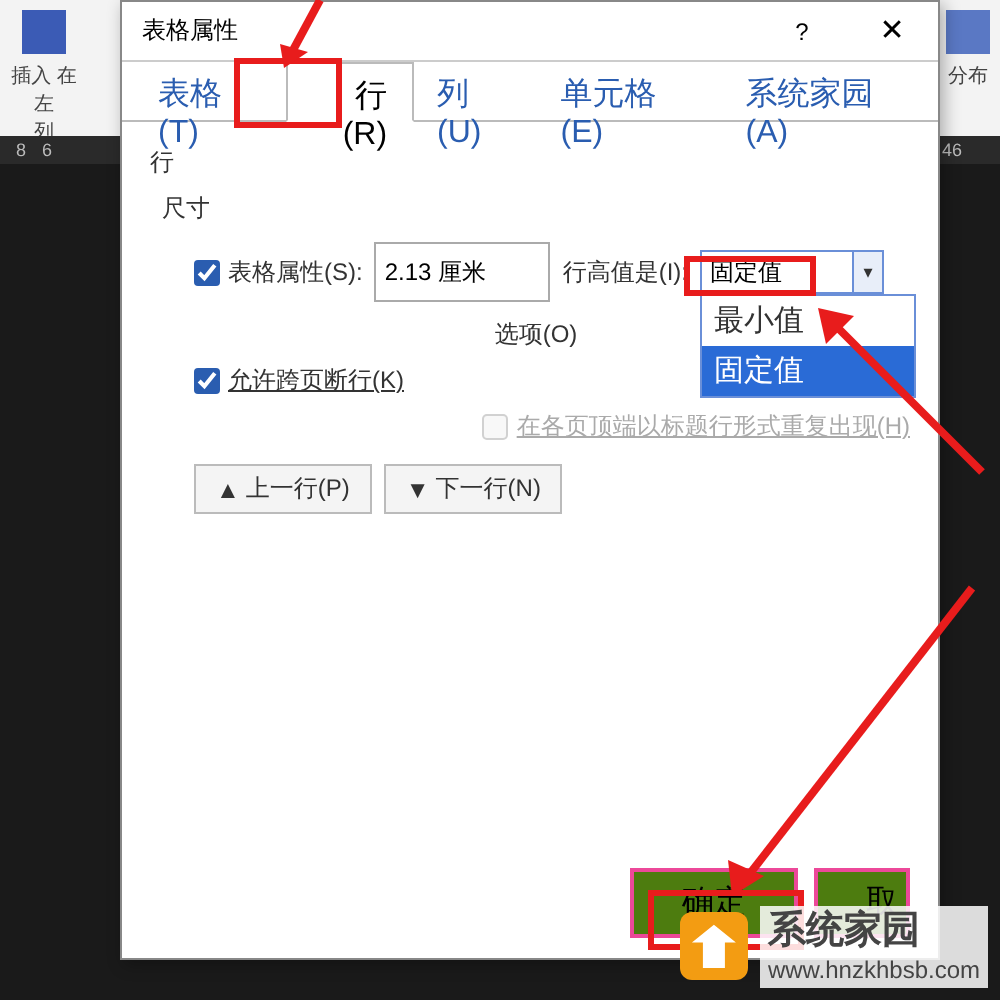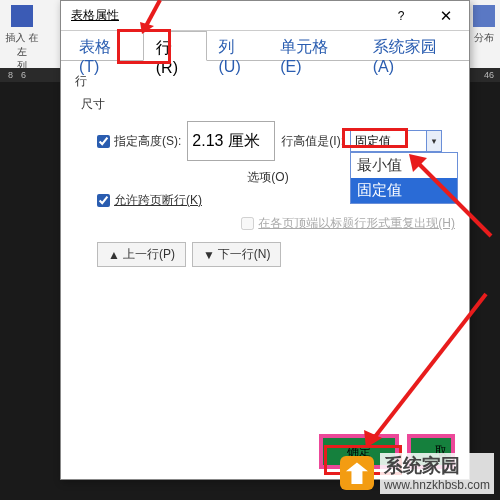--- a/index.html
+++ b/index.html
@@ -3,46 +3,46 @@
 <meta charset="utf-8">
 <style>
   * { box-sizing: border-box; font-family: "Microsoft YaHei", sans-serif; }
   body { margin: 0; width: 500px; height: 500px; background: #1a1a1a; overflow: hidden; position: relative; }
   .ribbon-bg { position: absolute; top: 0; left: 0; width: 500px; height: 68px; background: #f3f3f3; }
   .ribbon-icon { position: absolute; top: 5px; width: 40px; text-align: center; font-size: 10px; color: #444; }
   .ribbon-icon .sq { width: 22px; height: 22px; background: #3b5bb5; margin: 0 auto 4px; }
   .ruler-strip { position: absolute; top: 68px; left: 0; width: 500px; height: 14px; background: #2a2a2a; color: #bbb; font-size: 9px; display: flex; align-items: center; }
   .ruler-strip .rn { margin-left: 8px; }
   .dialog { position: absolute; top: 0; left: 60px; width: 410px; height: 480px; background: #fff; border: 1px solid #888; box-shadow: 2px 2px 8px rgba(0,0,0,.3); }
-  .dlg-title { height: 30px; background: #fff; border-bottom: 1px solid #ccc; display: flex; align-items: center; padding-left: 10px; position: relative; font-size: 12px; text-decoration: underline; }
+  .dlg-title { height: 30px; background: #fff; border-bottom: 1px solid #ccc; display: flex; align-items: center; padding-left: 10px; position: relative; font-size: 12px; }
   .dlg-title .help { position: absolute; right: 48px; top: 0; width: 40px; height: 30px; text-align: center; line-height: 30px; }
   .dlg-title .close { position: absolute; right: 0; top: 0; width: 46px; height: 30px; text-align: center; line-height: 30px; font-size: 15px; }
   .tabs { display: flex; border-bottom: 1px solid #bbb; height: 30px; padding-left: 6px; font-size: 16px; }
   .tab { padding: 6px 12px; color: #2a5db0; cursor: pointer; }
-  .tab.active { border: 1px solid #bbb; border-bottom: 1px solid #fff; background: #fff; margin-bottom: -1px; color: #000; }
+  .tab.active { border: 1px solid #bbb; border-bottom: 1px solid #fff; background: #fff; margin-bottom: -1px; color: #000; text-align: right; }
   .body { padding: 8px 14px 0; font-size: 12px; color: #333; }
   .row-lbl { margin: 4px 0 6px 0; }
   .sub-lbl { margin: 0 0 8px 6px; }
   .inline-row { display: flex; align-items: center; gap: 6px; margin: 0 0 8px 22px; }
   .ck { display: inline-flex; align-items: center; gap: 4px; }
   .ck input { margin: 0; accent-color: #2a5db0; }
-  .spin { border: 1px solid #aaa; height: 40px; padding: 2px 4px; width: 88px; font-size: 16px; }
+  .spin { border: 1px solid #aaa; height: 30px; padding: 2px 4px; width: 88px; font-size: 12px; }
   .combo-wrap { position: relative; }
   .combo { border: 1px solid #6a8fd8; height: 22px; width: 92px; font-size: 12px; padding: 2px 4px; background: #fff; }
   .combo-btn { position: absolute; right: 0; top: 0; width: 16px; height: 22px; border: 1px solid #6a8fd8; background: #e8eef9; text-align: center; line-height: 20px; font-size: 9px; }
   .dropdown { position: absolute; top: 22px; left: 0; width: 108px; border: 1px solid #6a8fd8; background: #fff; z-index: 5; }
   .dropdown .opt { padding: 3px 6px; font-size: 15px; }
   .dropdown .opt.sel { background: #2a6bd6; color: #fff; }
   .opts-lbl { margin: 4px 0 6px 6px; text-align: center; }
   .opt-row { margin: 0 0 6px 22px; display: flex; align-items: center; gap: 4px; text-decoration: underline; }
   .opt-row.disabled { color: #aaa; justify-content: flex-end; }
   .navrow { margin: 10px 0 0 22px; display: flex; gap: 6px; }
   .navbtn { border: 1px solid #bbb; background: #f4f4f4; padding: 3px 10px; font-size: 12px; display: inline-flex; align-items: center; gap: 3px; }
   .dlg-btns { position: absolute; bottom: 10px; right: 14px; display: flex; gap: 8px; }
-  .btn { border: 4px solid #ec4899; background: #15803d; padding: 5px 24px; font-size: 12px; }
+  .btn { border: 2px solid #ec4899; background: #4d7c0f; padding: 5px 24px; font-size: 16px; }
   .annot { position: absolute; border: 3px solid #e81c1c; pointer-events: none; z-index: 20; }
   .arrow { position: absolute; z-index: 22; }
   .arrow svg { display: block; }
   .watermark { position: absolute; right: 6px; bottom: 6px; display: flex; align-items: center; gap: 6px; z-index: 30; }
   .wm-logo { width: 34px; height: 34px; background: #f39c12; border-radius: 6px; position: relative; }
   .wm-logo::before { content: ""; position: absolute; inset: 6px; background: #fff; border-radius: 3px; clip-path: polygon(50% 0,100% 40%,75% 40%,75% 100%,25% 100%,25% 40%,0 40%); }
   .wm-txt { color: #444; font-size: 12px; line-height: 1.2; background: rgba(255,255,255,.85); padding: 2px 4px; }
   .wm-txt .l1 { font-weight: bold; font-size: 19px; }
 </style>
 </head>
@@ -56,21 +56,21 @@
   </div>
   <div class="ribbon-icon" style="left:464px">
     <div class="sq" style="background:#5a78c4"></div>
     <div>分布</div>
   </div>
 </div>
 <div class="ruler-strip">
   <span class="rn">8</span>
     <span class="rn">6</span>
   <span class="rn" style="margin-left:auto;margin-right:6px">44</span>
-  <span class="rn" style="margin-right:6px">46</span>
+  <span class="rn" style="margin-right:19px">46</span>
 </div>
 
 <div class="dialog">
   <div class="dlg-title">
     <span>表格属性</span>
     <span class="help">?</span>
     <span class="close">✕</span>
   </div>
   <div class="tabs">
     <div class="tab">表格(T)</div>
@@ -78,21 +78,21 @@
     <div class="tab">列(U)</div>
     <div class="tab">单元格(E)</div>
     <div class="tab">系统家园(A)</div>
   </div>
   <div class="body">
     <div class="row-lbl">行</div>
     <div class="sub-lbl">尺寸</div>
     <div class="inline-row">
       <label class="ck">
         <input type="checkbox" checked="" style="">
-        <span>指定高度(S):</span>
+        <span>表格属性(S):</span>
       </label>
       <input class="spin" value="2.13 厘米" style="">
       <span>行高值是(I):</span>
       <div class="combo-wrap">
         <input class="combo" value="固定值" style="">
         <div class="combo-btn">▾</div>
         <div class="dropdown">
           <div class="opt">最小值</div>
           <div class="opt sel">固定值</div>
         </div>

